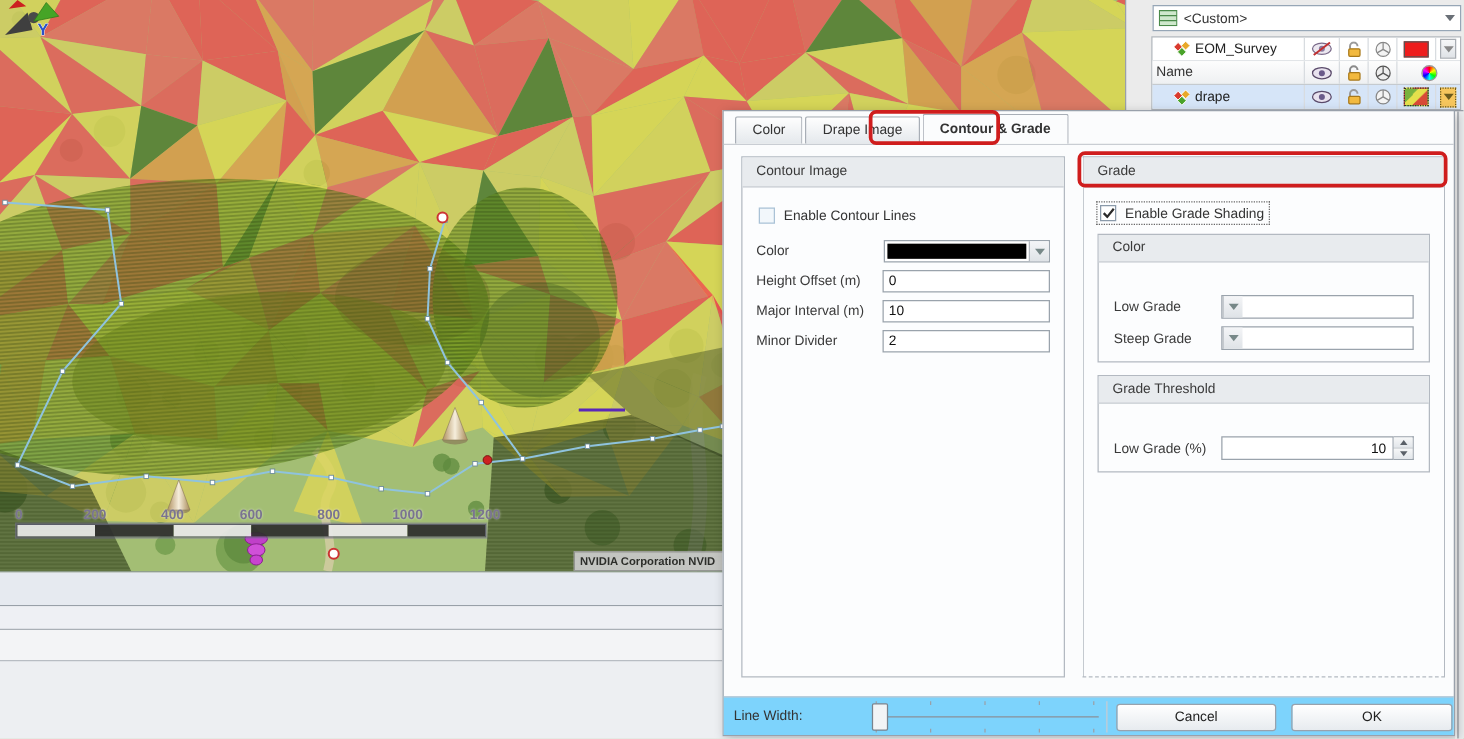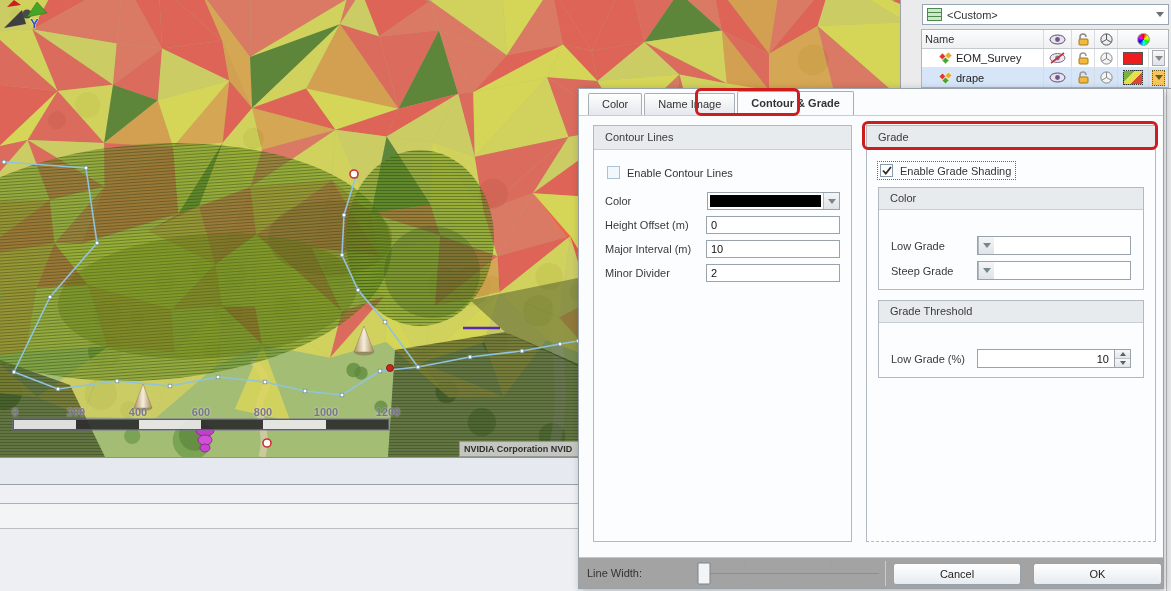--- a/index.html
+++ b/index.html
@@ -78,21 +78,21 @@
   .cg-row .cglabel { flex:1; color:#3a3a3a; }
   .cg-combo { width:154px; height:19px; border:1px solid #9aa3ac; background:#fff; display:flex; }
   .spin-wrap { display:flex; width:154px; }
   .spin-input { width:138px; height:19px; border:1px solid #9aa3ac; font:11px "Liberation Sans",sans-serif; text-align:right; padding:0 5px; color:#111; background:#fff; }
   .spinner { width:16px; height:19px; border:1px solid #9aa3ac; border-left:none; display:flex; flex-direction:column; }
   .spin-btn { flex:1; background:linear-gradient(#f6f7f8,#e2e6ea); display:flex; align-items:center; justify-content:center; }
   .spin-btn:first-child { border-bottom:1px solid #c0c5ca; }
   .tri-up { width:0; height:0; border-left:3px solid transparent; border-right:3px solid transparent; border-bottom:4px solid #5a6068; }
   .tri-down { width:0; height:0; border-left:3px solid transparent; border-right:3px solid transparent; border-top:4px solid #5a6068; }
 
-  #dlg-footer { position:absolute; left:0; top:468px; width:584px; height:31px; background:#a3a3a3; border-top:1px solid #c2c8cf; }
+  #dlg-footer { position:absolute; left:0; top:468px; width:584px; height:31px; background:#7dd3fc; border-top:1px solid #c2c8cf; }
   #lw-label { position:absolute; left:8px; top:9px; color:#333; }
   #slider { position:absolute; left:108px; top:0; }
   #footer-sep { position:absolute; left:306px; top:3px; height:25px; width:0; border-left:1px solid #c8ccd1; }
   .dlg-btn { position:absolute; top:5px; height:22px; background:linear-gradient(#ffffff,#e7ebef); border:1px solid #98a2ad; border-radius:3px; font:11px "Liberation Sans",sans-serif; color:#222; display:flex; align-items:center; justify-content:center; cursor:default; }
   #btn-cancel { left:314px; width:128px; }
   #btn-ok { left:454px; width:129px; }
 
   
   .annot { position:absolute; border:3px solid #cf1d1d; border-radius:6px; z-index:50; pointer-events:none; }
   #annot-tab { left:695px; top:88px; width:105px; height:28px; }
@@ -529,20 +529,61 @@
       <svg width="15" height="13">
         <rect x="0.5" y="0.5" width="14" height="12" fill="#cfe8cc" stroke="#4a8a4a"></rect>
         <line x1="0.5" y1="4.5" x2="14.5" y2="4.5" stroke="#4a8a4a"></line>
         <line x1="0.5" y1="8.5" x2="14.5" y2="8.5" stroke="#4a8a4a"></line>
       </svg>
       <span>&lt;Custom&gt;</span>
       <span class="dd-arrow arrow"></span>
     </div>
 
     <div id="layers-table">
+      <div class="lt-row" style="border-bottom:1px solid #e2e5e8">
+        <div class="lt-cell c-name">
+          <span class="tree-indent"></span>
+          <svg width="13" height="12">
+            <rect x="1" y="2" width="5" height="5" fill="#d93a2e" stroke="#fff" stroke-width="0.7" transform="rotate(45 3.5 4.5)"></rect>
+            <rect x="7" y="1" width="5" height="5" fill="#e8a828" stroke="#fff" stroke-width="0.7" transform="rotate(45 9.5 3.5)"></rect>
+            <rect x="4" y="6" width="5" height="5" fill="#4aa32a" stroke="#fff" stroke-width="0.7" transform="rotate(45 6.5 8.5)"></rect>
+          </svg>
+          <span class="layer-label">EOM_Survey</span>
+        </div>
+        <div class="lt-cell c-eye">
+          <svg width="17" height="12">
+            <ellipse cx="8.5" cy="6" rx="7.5" ry="4.5" fill="#ece8f0" stroke="#7a6a8a"></ellipse>
+            <circle cx="8.5" cy="6" r="2.4" fill="#8a7aa0"></circle>
+            <line x1="2" y1="11" x2="15" y2="1" stroke="#c03030" stroke-width="1.6"></line>
+          </svg>
+        </div>
+        <div class="lt-cell c-lock">
+          <svg width="13" height="13">
+            <path d="M3,6 V4 a3,3 0 0 1 6,0" fill="none" stroke="#9a9a9a" stroke-width="1.6"></path>
+            <rect x="2" y="6" width="9" height="6" rx="1" fill="#f2b93f" stroke="#a87818"></rect>
+          </svg>
+        </div>
+        <div class="lt-cell c-wheel">
+          <svg width="13" height="13">
+            <circle cx="6.5" cy="6.5" r="5.6" fill="#f4f4f4" stroke="#888"></circle>
+            <line x1="6.5" y1="6.5" x2="6.5" y2="1" stroke="#888"></line>
+            <line x1="6.5" y1="6.5" x2="11.3" y2="9.3" stroke="#888"></line>
+            <line x1="6.5" y1="6.5" x2="1.7" y2="9.3" stroke="#888"></line>
+          </svg>
+        </div>
+        <div class="lt-cell c-swatch">
+          <div class="swatch-red" style="background: rgb(238, 28, 28);"></div>
+        </div>
+        <div class="lt-cell c-darr">
+          <div class="mini-btn">
+              <span class="dd-arrow" style="border-top-color:#888"></span>
+            </div>
+        </div>
+      </div>
+
       <div class="lt-row lt-header">
         <div class="lt-cell c-name">
             <span>Name</span>
           </div>
         <div class="lt-cell c-eye">
           <svg width="17" height="11">
             <ellipse cx="8.5" cy="5.5" rx="7.5" ry="4.5" fill="#e8e2ee" stroke="#5a4a6a"></ellipse>
             <circle cx="8.5" cy="5.5" r="2.4" fill="#6a5a8a"></circle>
           </svg>
         </div>
@@ -558,61 +599,20 @@
             <line x1="6.5" y1="6.5" x2="6.5" y2="1" stroke="#555"></line>
             <line x1="6.5" y1="6.5" x2="11.3" y2="9.3" stroke="#555"></line>
             <line x1="6.5" y1="6.5" x2="1.7" y2="9.3" stroke="#555"></line>
           </svg>
         </div>
         <div class="lt-cell c-color" style="border-right:none">
           <div class="rainbow"></div>
         </div>
       </div>
 
-      <div class="lt-row" style="border-bottom:1px solid #e2e5e8">
-        <div class="lt-cell c-name">
-          <span class="tree-indent"></span>
-          <svg width="13" height="12">
-            <rect x="1" y="2" width="5" height="5" fill="#d93a2e" stroke="#fff" stroke-width="0.7" transform="rotate(45 3.5 4.5)"></rect>
-            <rect x="7" y="1" width="5" height="5" fill="#e8a828" stroke="#fff" stroke-width="0.7" transform="rotate(45 9.5 3.5)"></rect>
-            <rect x="4" y="6" width="5" height="5" fill="#4aa32a" stroke="#fff" stroke-width="0.7" transform="rotate(45 6.5 8.5)"></rect>
-          </svg>
-          <span class="layer-label">EOM_Survey</span>
-        </div>
-        <div class="lt-cell c-eye">
-          <svg width="17" height="12">
-            <ellipse cx="8.5" cy="6" rx="7.5" ry="4.5" fill="#ece8f0" stroke="#7a6a8a"></ellipse>
-            <circle cx="8.5" cy="6" r="2.4" fill="#8a7aa0"></circle>
-            <line x1="2" y1="11" x2="15" y2="1" stroke="#c03030" stroke-width="1.6"></line>
-          </svg>
-        </div>
-        <div class="lt-cell c-lock">
-          <svg width="13" height="13">
-            <path d="M3,6 V4 a3,3 0 0 1 6,0" fill="none" stroke="#9a9a9a" stroke-width="1.6"></path>
-            <rect x="2" y="6" width="9" height="6" rx="1" fill="#f2b93f" stroke="#a87818"></rect>
-          </svg>
-        </div>
-        <div class="lt-cell c-wheel">
-          <svg width="13" height="13">
-            <circle cx="6.5" cy="6.5" r="5.6" fill="#f4f4f4" stroke="#888"></circle>
-            <line x1="6.5" y1="6.5" x2="6.5" y2="1" stroke="#888"></line>
-            <line x1="6.5" y1="6.5" x2="11.3" y2="9.3" stroke="#888"></line>
-            <line x1="6.5" y1="6.5" x2="1.7" y2="9.3" stroke="#888"></line>
-          </svg>
-        </div>
-        <div class="lt-cell c-swatch">
-          <div class="swatch-red" style="background: rgb(238, 28, 28);"></div>
-        </div>
-        <div class="lt-cell c-darr">
-          <div class="mini-btn">
-              <span class="dd-arrow" style="border-top-color:#888"></span>
-            </div>
-        </div>
-      </div>
-
       <div class="lt-row row-selected">
         <div class="lt-cell c-name">
           <span class="tree-indent"></span>
           <svg width="13" height="12">
             <rect x="1" y="2" width="5" height="5" fill="#d93a2e" stroke="#fff" stroke-width="0.7" transform="rotate(45 3.5 4.5)"></rect>
             <rect x="7" y="1" width="5" height="5" fill="#e8a828" stroke="#fff" stroke-width="0.7" transform="rotate(45 9.5 3.5)"></rect>
             <rect x="4" y="6" width="5" height="5" fill="#4aa32a" stroke="#fff" stroke-width="0.7" transform="rotate(45 6.5 8.5)"></rect>
           </svg>
           <span class="layer-label">drape</span>
         </div>
@@ -650,27 +650,27 @@
 
   <div id="right-strip"></div>
 
   <div class="bstrip" id="bstrip1"></div>
   <div class="bstrip" id="bstrip2"></div>
   <div class="bstrip" id="bstrip3"></div>
 
   <div id="dialog">
     <div id="tabbar">
       <div class="tab">Color</div>
-      <div class="tab">Name Image</div>
+      <div class="tab">Drape Image</div>
       <div class="tab active">Contour &amp; Grade</div>
     </div>
     <div id="tab-underline"></div>
 
     <div class="groupbox" id="gb-contour">
-      <div class="gb-header">Contour Lines</div>
+      <div class="gb-header">Contour Image</div>
       <div class="gb-body">
         <div class="check-row">
           <span class="checkbox disabled"></span>
           <span>Enable Contour Lines</span>
         </div>
         <div class="field-row">
           <span class="flabel">Color</span>
           <div class="color-combo">
             <div class="cswatch" style="background: rgb(0, 0, 0);"></div>
             <div class="combo-arrow-btn">

